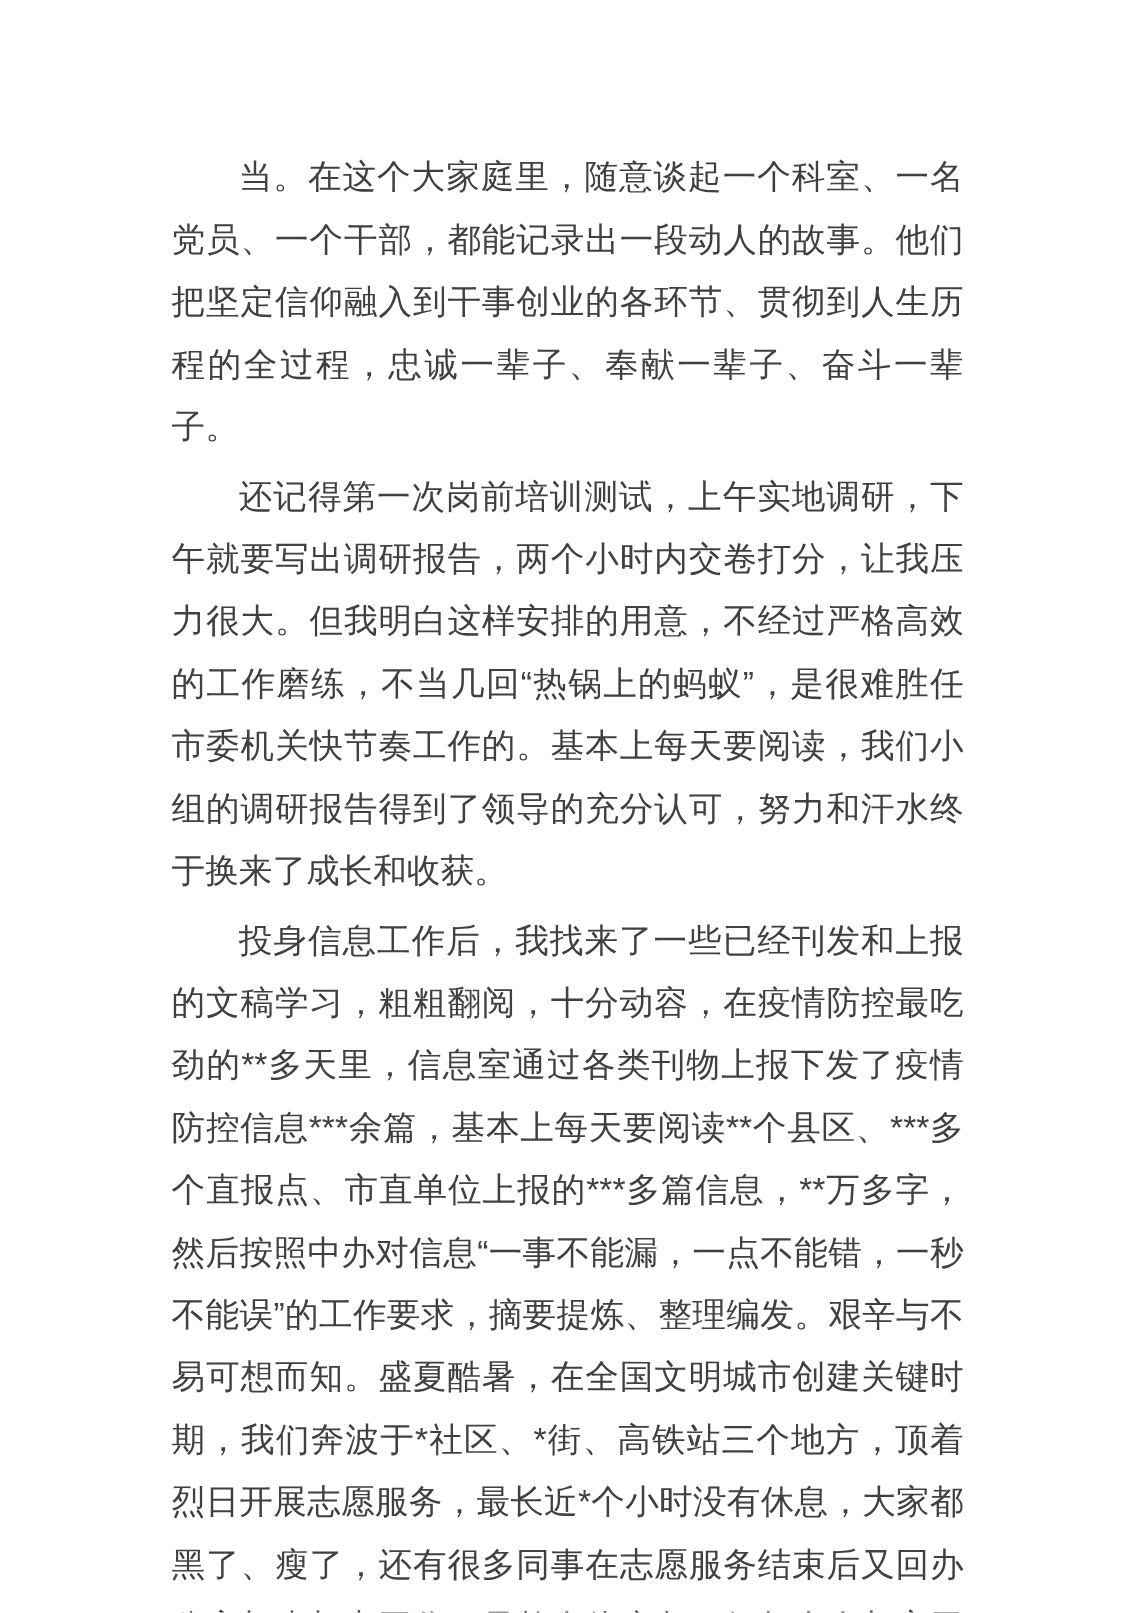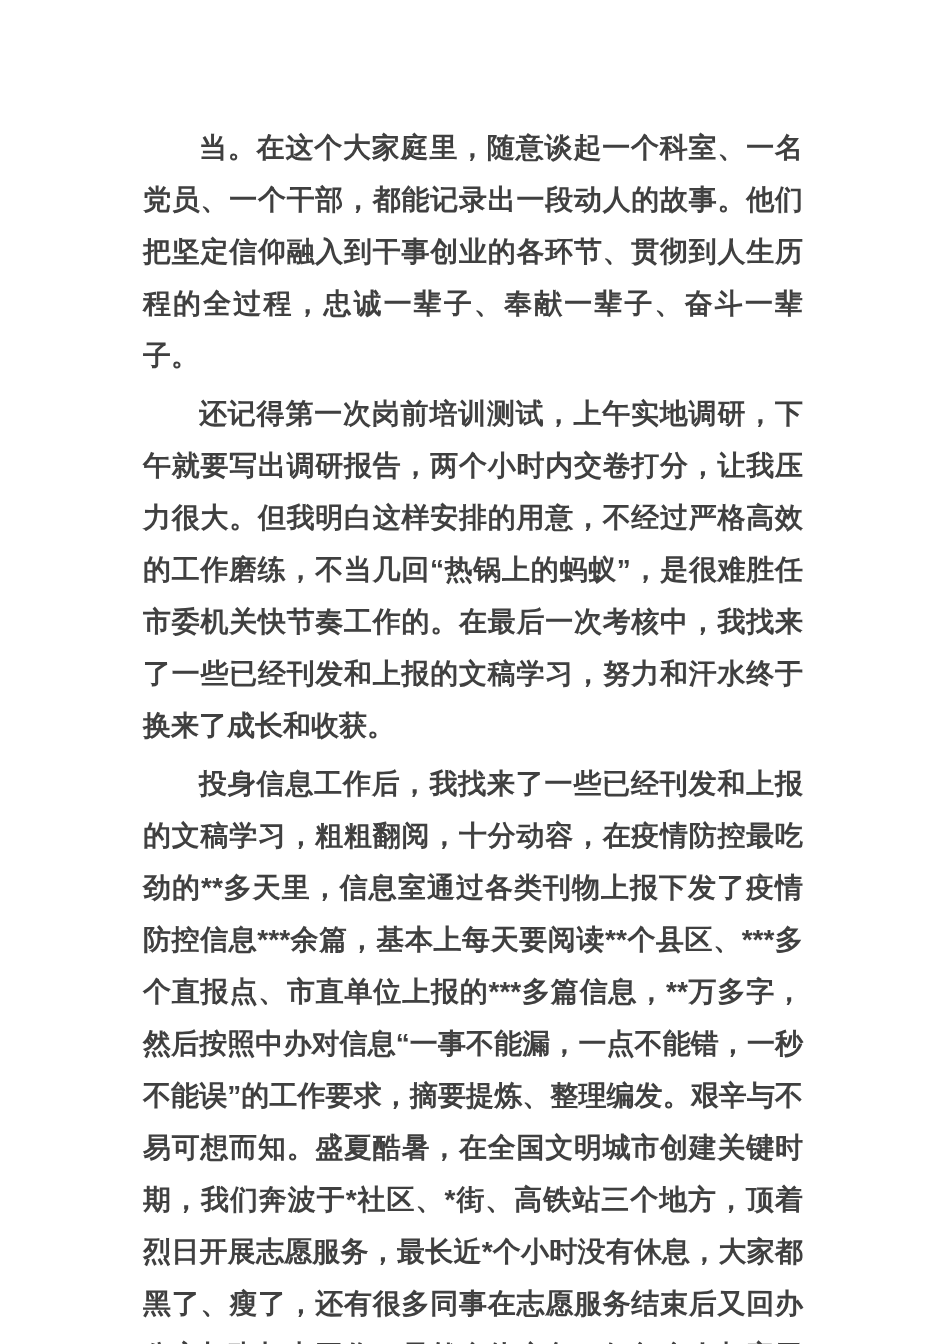--- a/index.html
+++ b/index.html
@@ -24,30 +24,30 @@
   .para {
     margin: 0 0 6px 0;
     font-family: "Liberation Sans", "DejaVu Sans", sans-serif;
     font-size: 28px;
     line-height: 52px;
     color: #404040;
     text-align: justify;
     text-justify: inter-ideograph;
     text-indent: 56px;
     letter-spacing: 0px;
-    font-weight: 700;
+    font-weight: 400;
     word-break: break-all;
     -webkit-font-smoothing: antialiased;
   }
   .para:last-child {
     margin-bottom: 0;
   }
 </style>
 </head>
 <body>
 
 <div class="page">
   <div class="doc-body">
     <p class="para">当。在这个大家庭里，随意谈起一个科室、一名党员、一个干部，都能记录出一段动人的故事。他们把坚定信仰融入到干事创业的各环节、贯彻到人生历程的全过程，忠诚一辈子、奉献一辈子、奋斗一辈子。</p>
-    <p class="para">还记得第一次岗前培训测试，上午实地调研，下午就要写出调研报告，两个小时内交卷打分，让我压力很大。但我明白这样安排的用意，不经过严格高效的工作磨练，不当几回“热锅上的蚂蚁”，是很难胜任市委机关快节奏工作的。在最后一次考核中，我找来了一些已经刊发和上报的文稿学习，努力和汗水终于换来了成长和收获。</p>
+    <p class="para">还记得第一次岗前培训测试，上午实地调研，下午就要写出调研报告，两个小时内交卷打分，让我压力很大。但我明白这样安排的用意，不经过严格高效的工作磨练，不当几回“热锅上的蚂蚁”，是很难胜任市委机关快节奏工作的。基本上每天要阅读，我们小组的调研报告得到了领导的充分认可，努力和汗水终于换来了成长和收获。</p>
     <p class="para">投身信息工作后，我找来了一些已经刊发和上报的文稿学习，粗粗翻阅，十分动容，在疫情防控最吃劲的**多天里，信息室通过各类刊物上报下发了疫情防控信息***余篇，基本上每天要阅读**个县区、***多个直报点、市直单位上报的***多篇信息，**万多字，然后按照中办对信息“一事不能漏，一点不能错，一秒不能误”的工作要求，摘要提炼、整理编发。艰辛与不易可想而知。盛夏酷暑，在全国文明城市创建关键时期，我们奔波于*社区、*街、高铁站三个地方，顶着烈日开展志愿服务，最长近*个小时没有休息，大家都黑了、瘦了，还有很多同事在志愿服务结束后又回办公室加班加点工作，虽然身体疲惫，但每个人都毫无怨言、步履坚定，因为支撑</p>
   </div>
 </div>
 
 </body></html>

